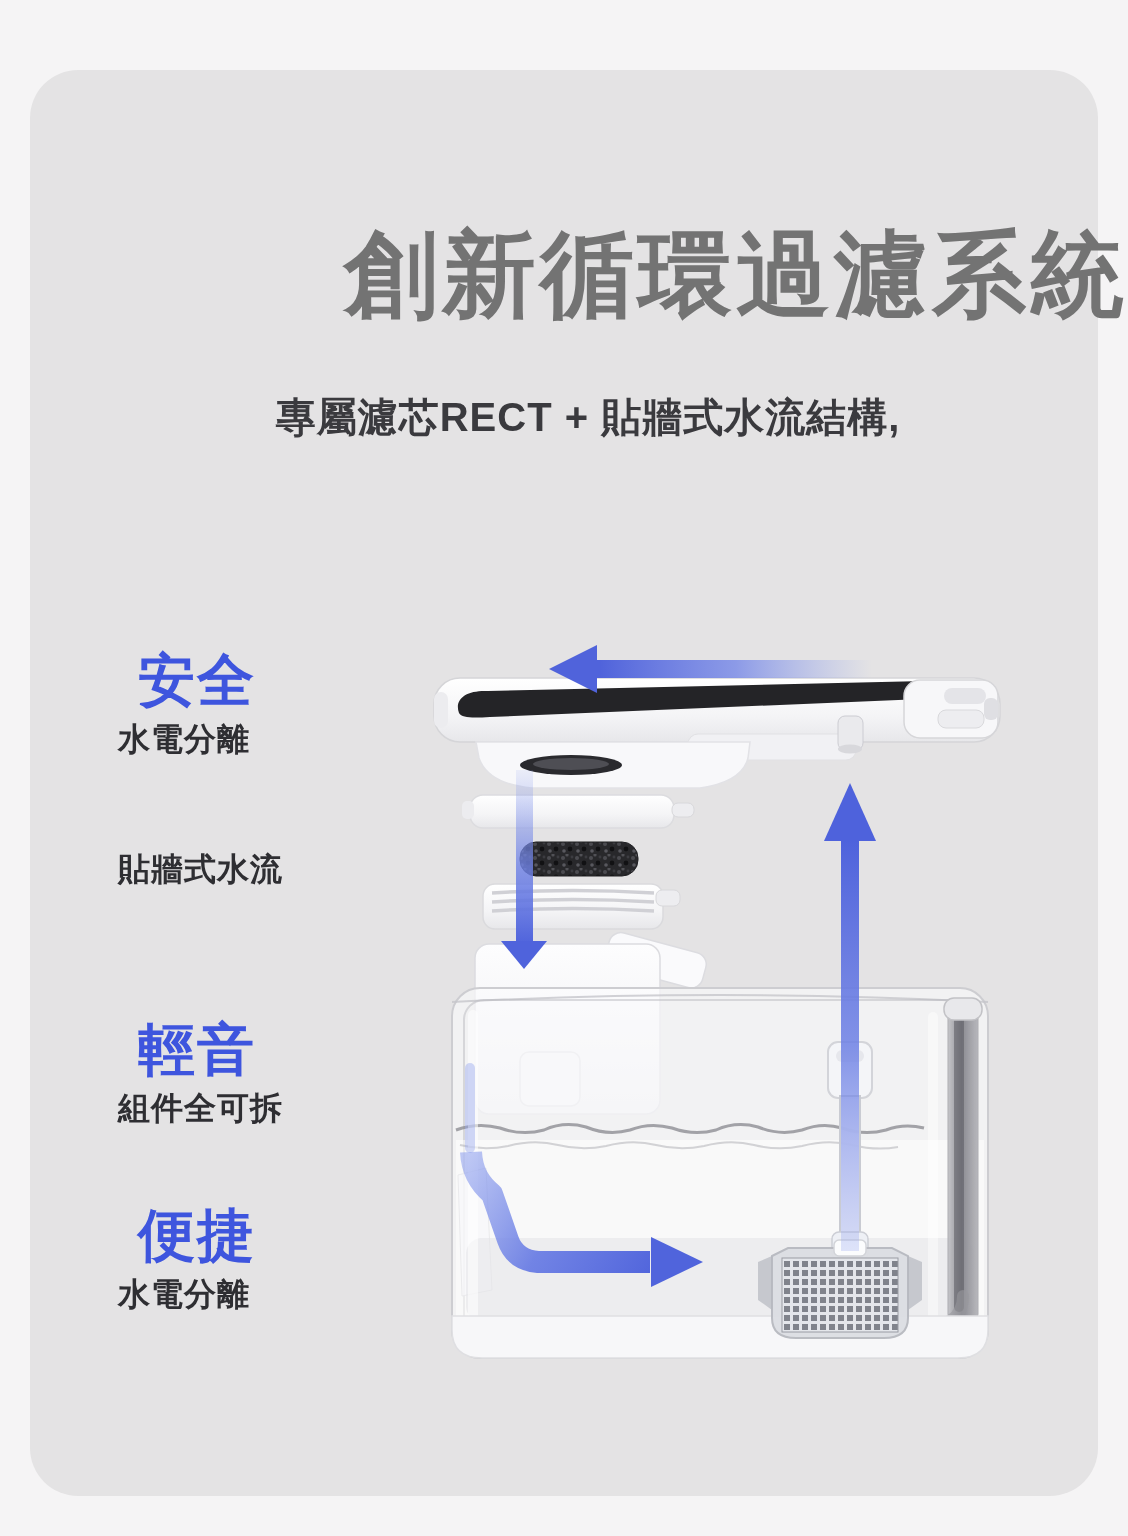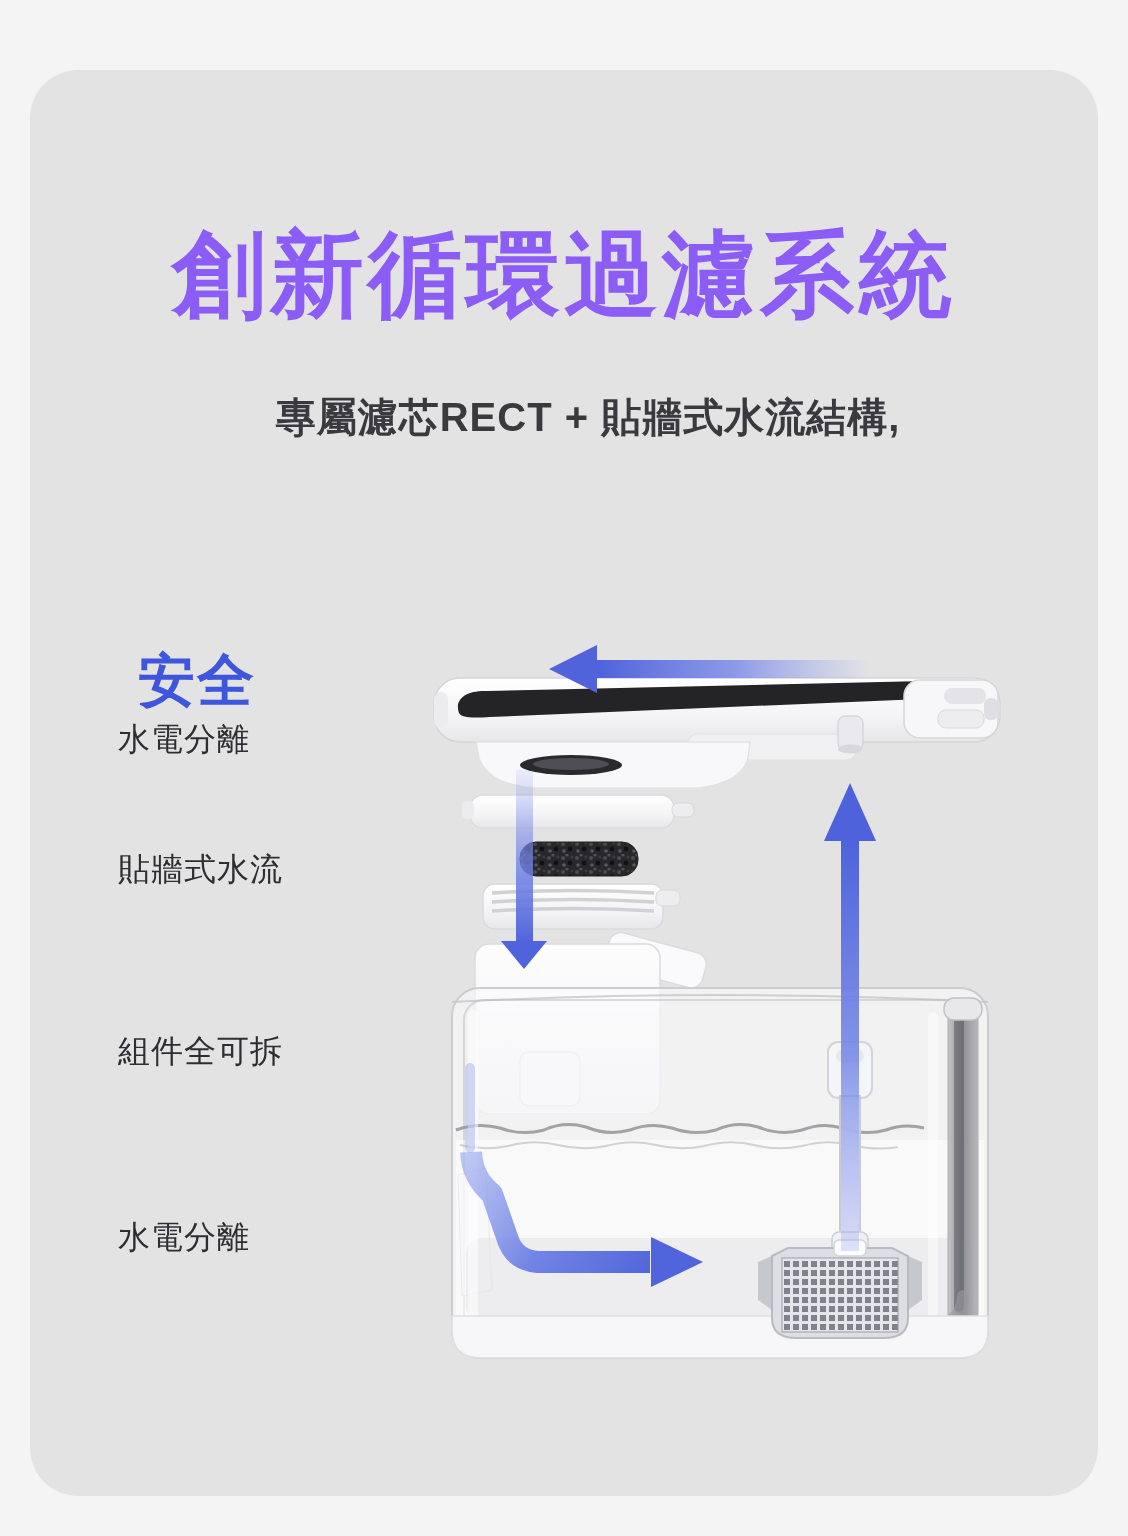--- a/index.html
+++ b/index.html
@@ -6,30 +6,30 @@
   body{
     width:1128px;height:1536px;position:relative;overflow:hidden;
     background:#f5f4f5;
     font-family:"Liberation Sans","DejaVu Sans",sans-serif;
   }
   .card{
     position:absolute;left:30px;top:70px;width:1068px;height:1426px;
     background:#e4e3e4;border-radius:48px;
   }
   .title{
-    position:absolute;top:222px;left:0;width:100%;text-align:center;
-    font-size:94px;font-weight:700;color:#8b5cf6;letter-spacing:4px;line-height:1.12;
+    position:absolute;top:222px;left:0;width:100%;text-align:right;
+    font-size:94px;font-weight:700;color:#737373;letter-spacing:4px;line-height:1.12;
   }
   .subtitle{
     position:absolute;top:384px;left:0;width:100%;text-align:center;
     font-size:40px;font-weight:700;color:#3a3a3e;line-height:66px;letter-spacing:1px;margin-left:24px;
   }
   .feature{position:absolute;left:118px;}
   .feature-title{font-size:57px;font-weight:700;color:#3e55de;letter-spacing:2px;line-height:1;margin-left:20px;}
-  .feature-desc{margin-top:14px;font-size:32px;font-weight:400;color:#2e2e32;letter-spacing:1px;line-height:1;}
+  .feature-desc{margin-top:14px;font-size:32px;font-weight:700;color:#2e2e32;letter-spacing:1px;line-height:1;}
   .f1{top:652px}.f2{top:839px}.f3{top:1021px}.f4{top:1207px}
   svg.diagram{position:absolute;left:0;top:0;width:1128px;height:1536px;}
 </style>
 </head>
 <body>
 
 <div class="card"></div>
 
 <div class="title">創新循環過濾系統</div>
 
@@ -38,23 +38,25 @@
 </div>
 
 <div class="feature f1">
   <div class="feature-title">安全</div>
   <div class="feature-desc">水電分離</div>
 </div>
 <div class="feature f2">
   <div class="feature-desc">貼牆式水流</div>
 </div>
 <div class="feature f3">
+  <div class="feature-title">輕音</div>
   <div class="feature-desc">組件全可拆</div>
 </div>
 <div class="feature f4">
+  <div class="feature-title">便捷</div>
   <div class="feature-desc">水電分離</div>
 </div>
 
 <svg class="diagram" viewBox="0 0 1128 1536">
   <defs>
     <linearGradient id="whiteV" x1="0" y1="0" x2="0" y2="1">
       <stop offset="0" stop-color="#ffffff"></stop>
       <stop offset="0.6" stop-color="#f4f4f6"></stop>
       <stop offset="1" stop-color="#e7e7ea"></stop>
     </linearGradient>

